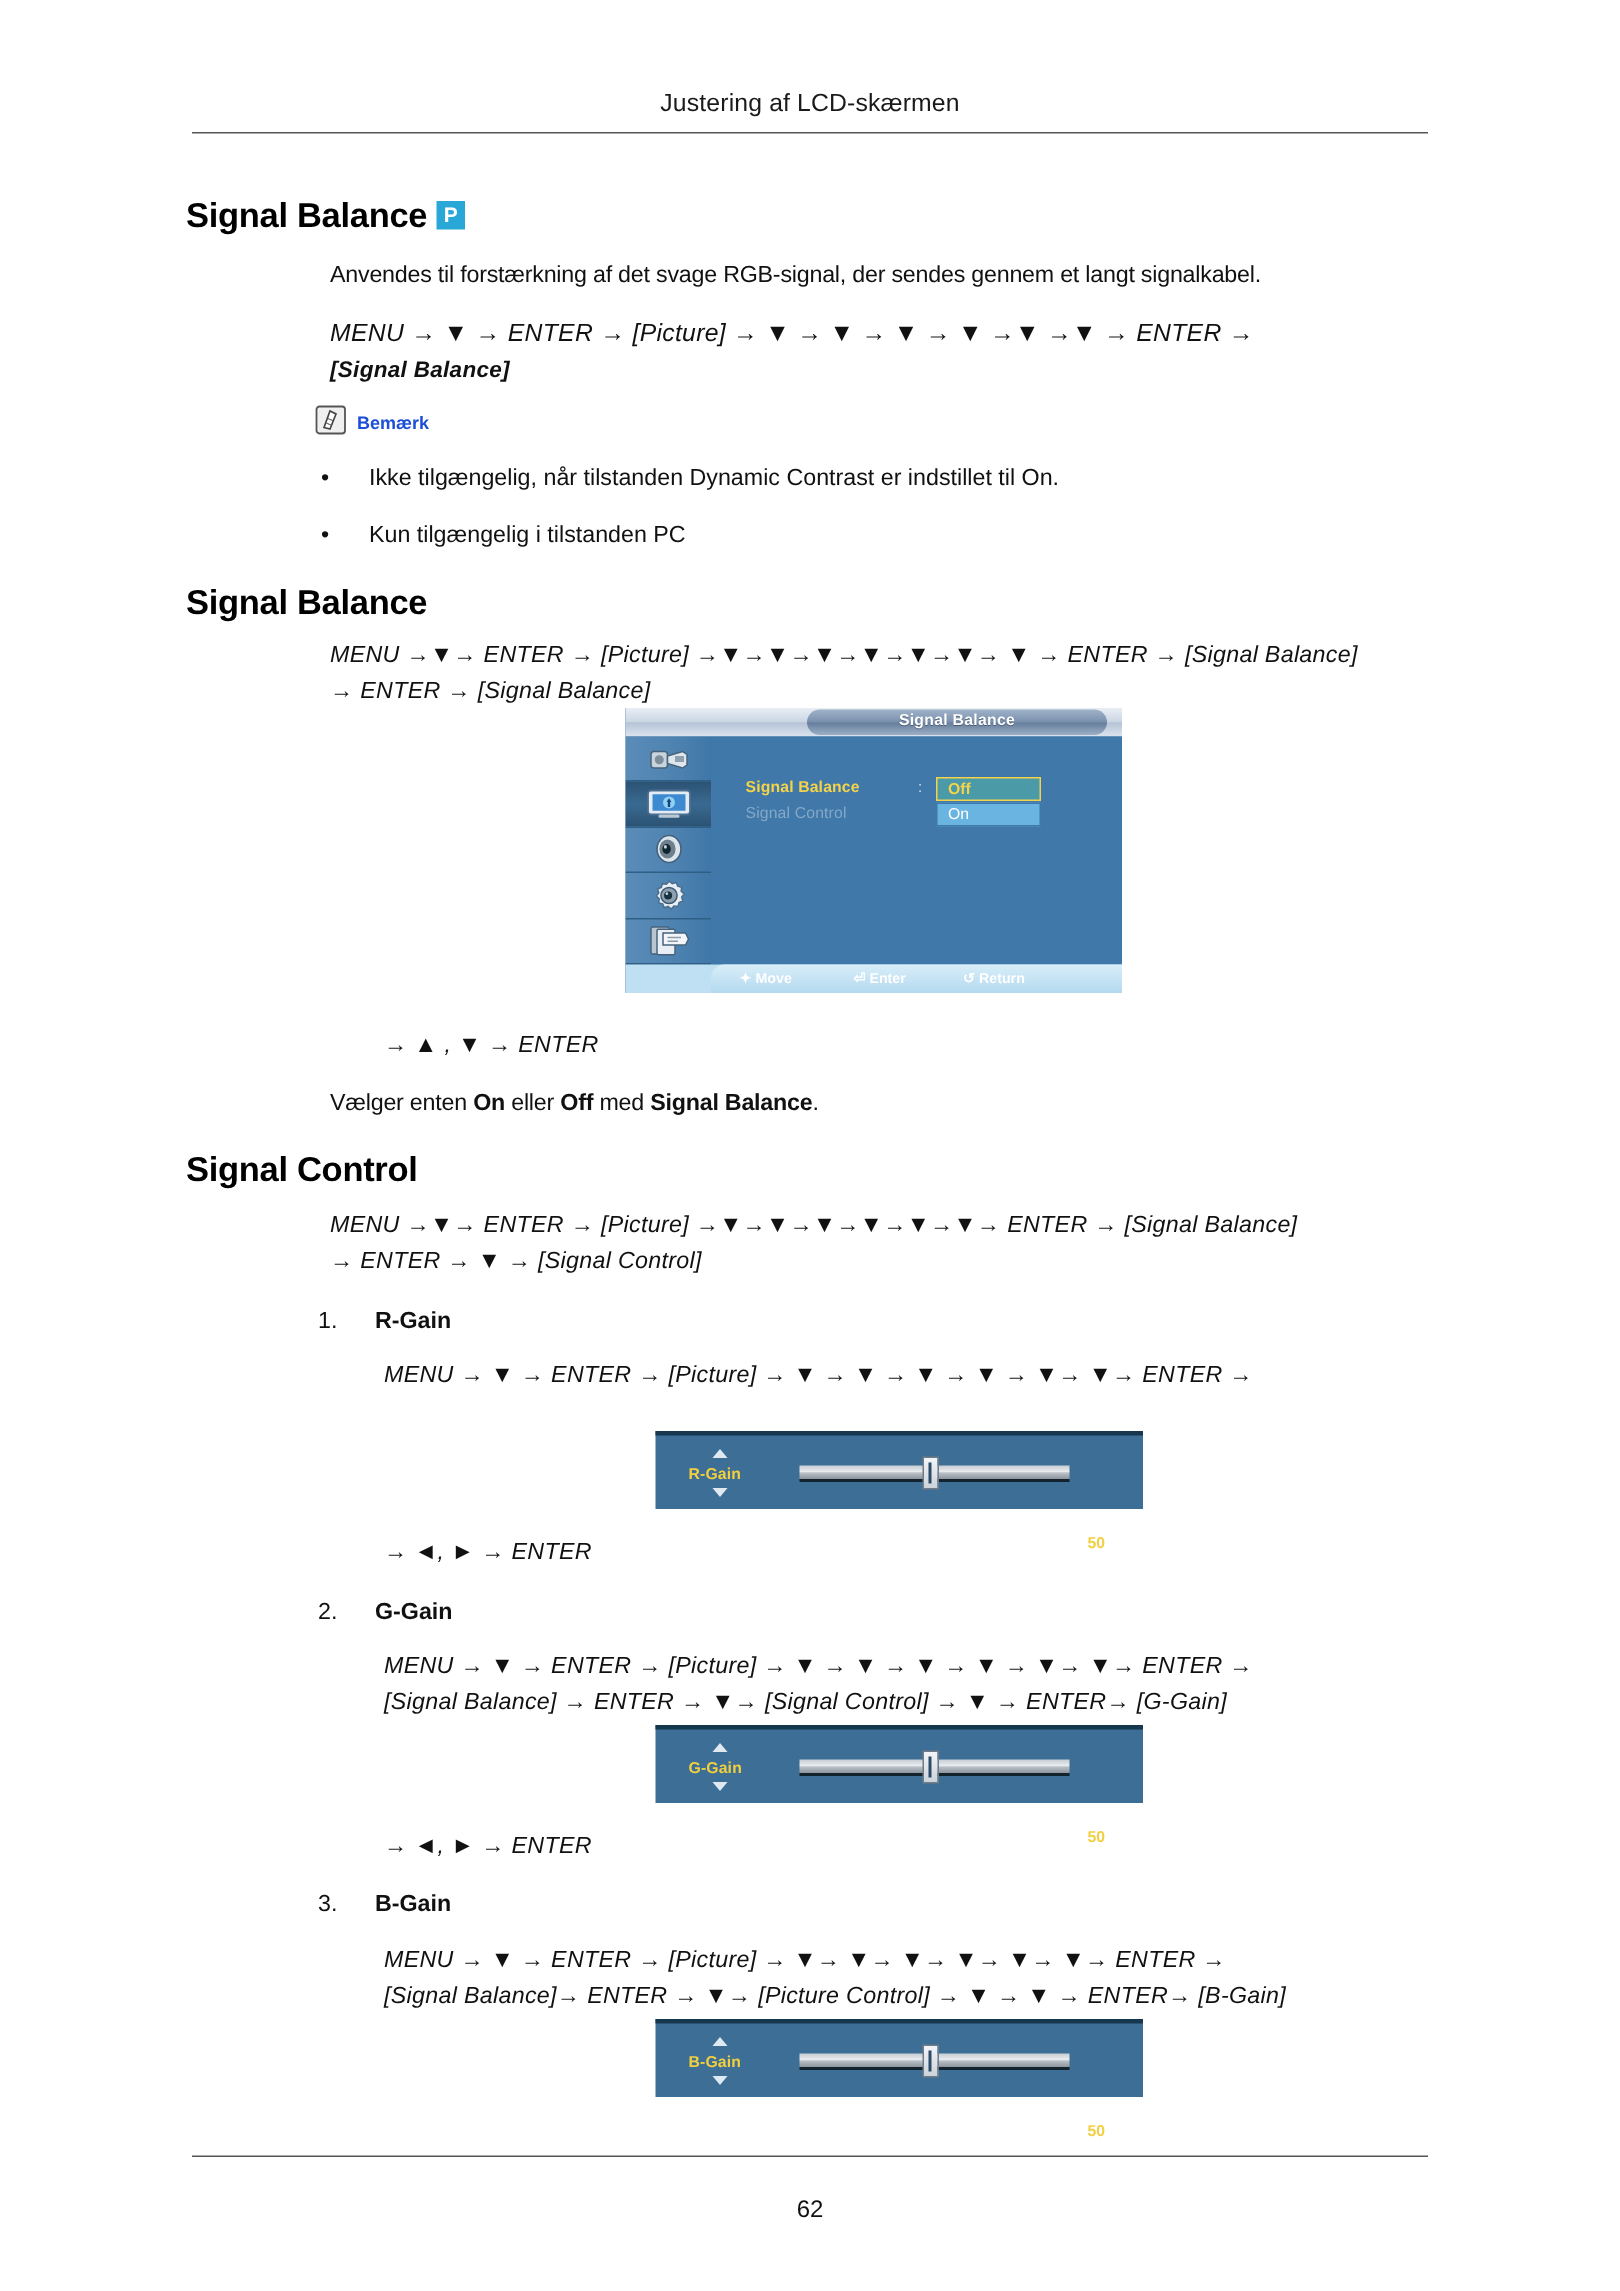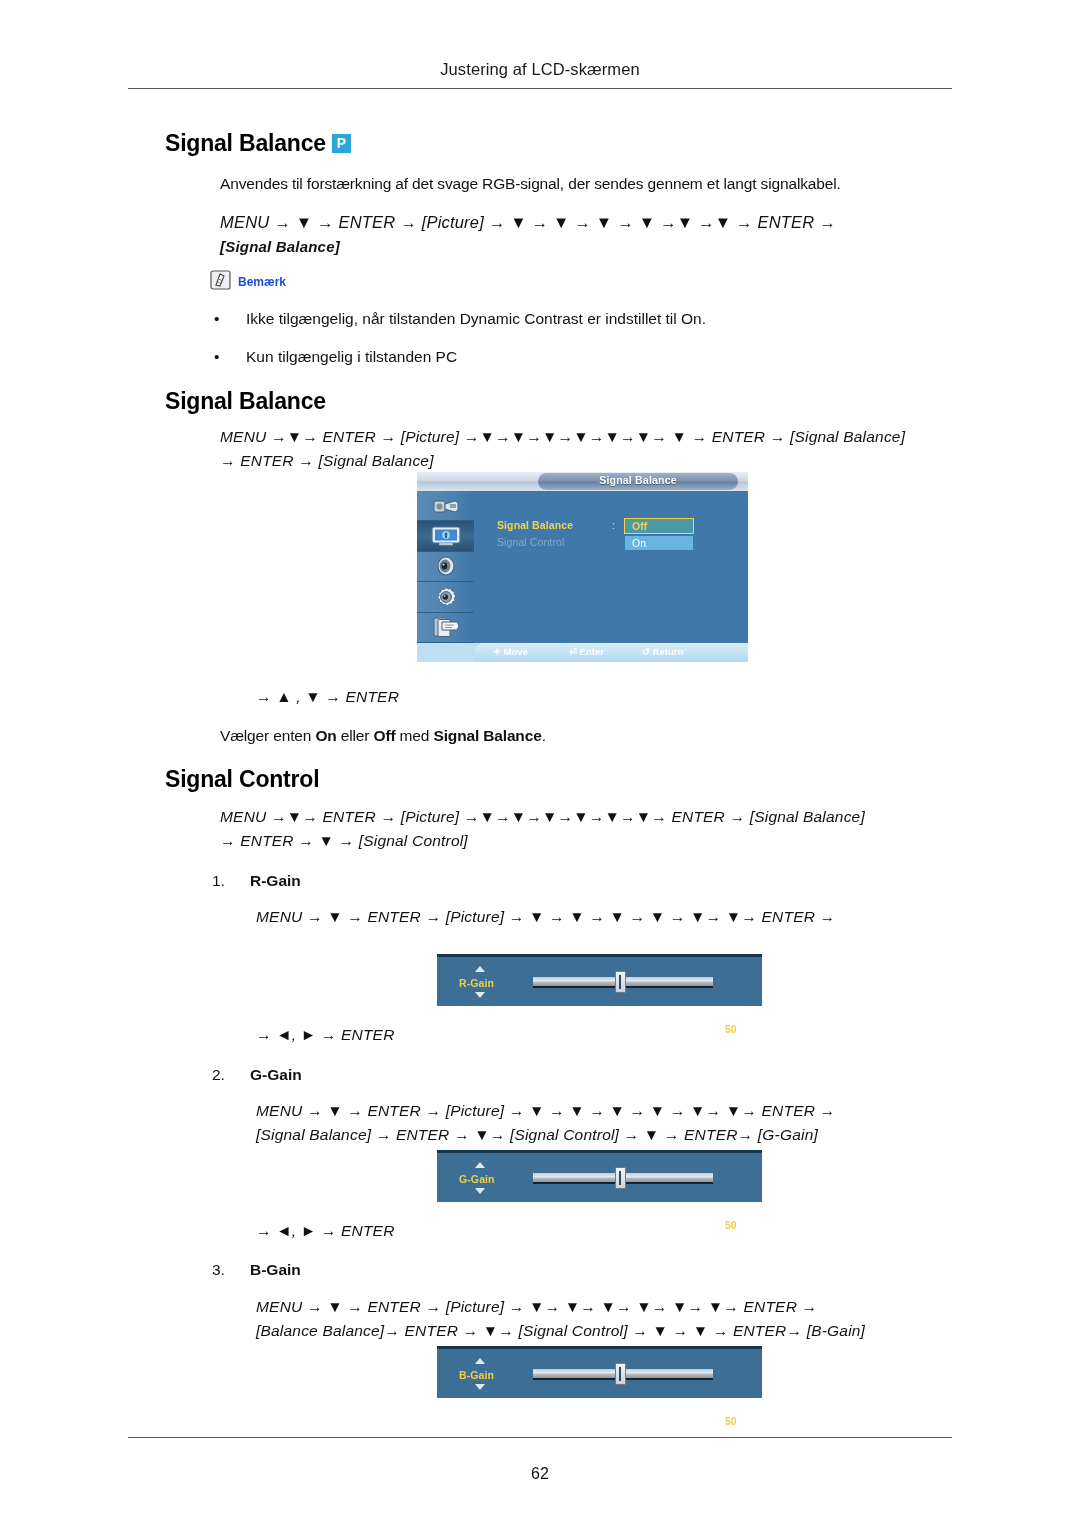--- a/index.html
+++ b/index.html
@@ -56,21 +56,20 @@
 
   
   .h1 {
     position: absolute;
     left: 124px;
     font-size: 23px;
     font-weight: bold;
     color: #000;
     letter-spacing: -0.2px;
     white-space: nowrap;
-    margin-left: 41px;
   }
   .pbadge {
     display: inline-block;
     width: 19px; height: 19px;
     line-height: 19px;
     text-align: center;
     background: #29a8d8;
     color: #ffffff;
     font-size: 14px;
     font-weight: bold;
@@ -487,21 +486,21 @@
     </div>
     <div class="gain-value">50</div>
   </div>
 
   <div class="path" style="left:256px; top:1222px; font-size:15.5px">→ ◄, ► → ENTER</div>
 
   <div class="num-item" style="top:1261px">
     <span class="n">3.</span><span class="lbl">B-Gain</span>
   </div>
   <div class="path" style="left:256px; top:1298px; font-size:15.5px">MENU → ▼ → ENTER → [Picture] → ▼→ ▼→ ▼→ ▼→ ▼→ ▼→ ENTER →</div>
-  <div class="path" style="left:256px; top:1322px; font-size:15.5px">[Balance Balance]→ ENTER → ▼→ [Signal Control] → ▼ → ▼ → ENTER→ [B-Gain]</div>
+  <div class="path" style="left:256px; top:1322px; font-size:15.5px">[Signal Balance]→ ENTER → ▼→ [Picture Control] → ▼ → ▼ → ENTER→ [B-Gain]</div>
 
   <div class="gain" style="left:437px; top:1346px">
     <div class="gain-arrow-up"></div>
     <div class="gain-name">B-Gain</div>
     <div class="gain-arrow-dn"></div>
     <div class="gain-track">
       <div class="gain-thumb" style="left:82px; top:-6px"></div>
     </div>
     <div class="gain-value">50</div>
   </div>

